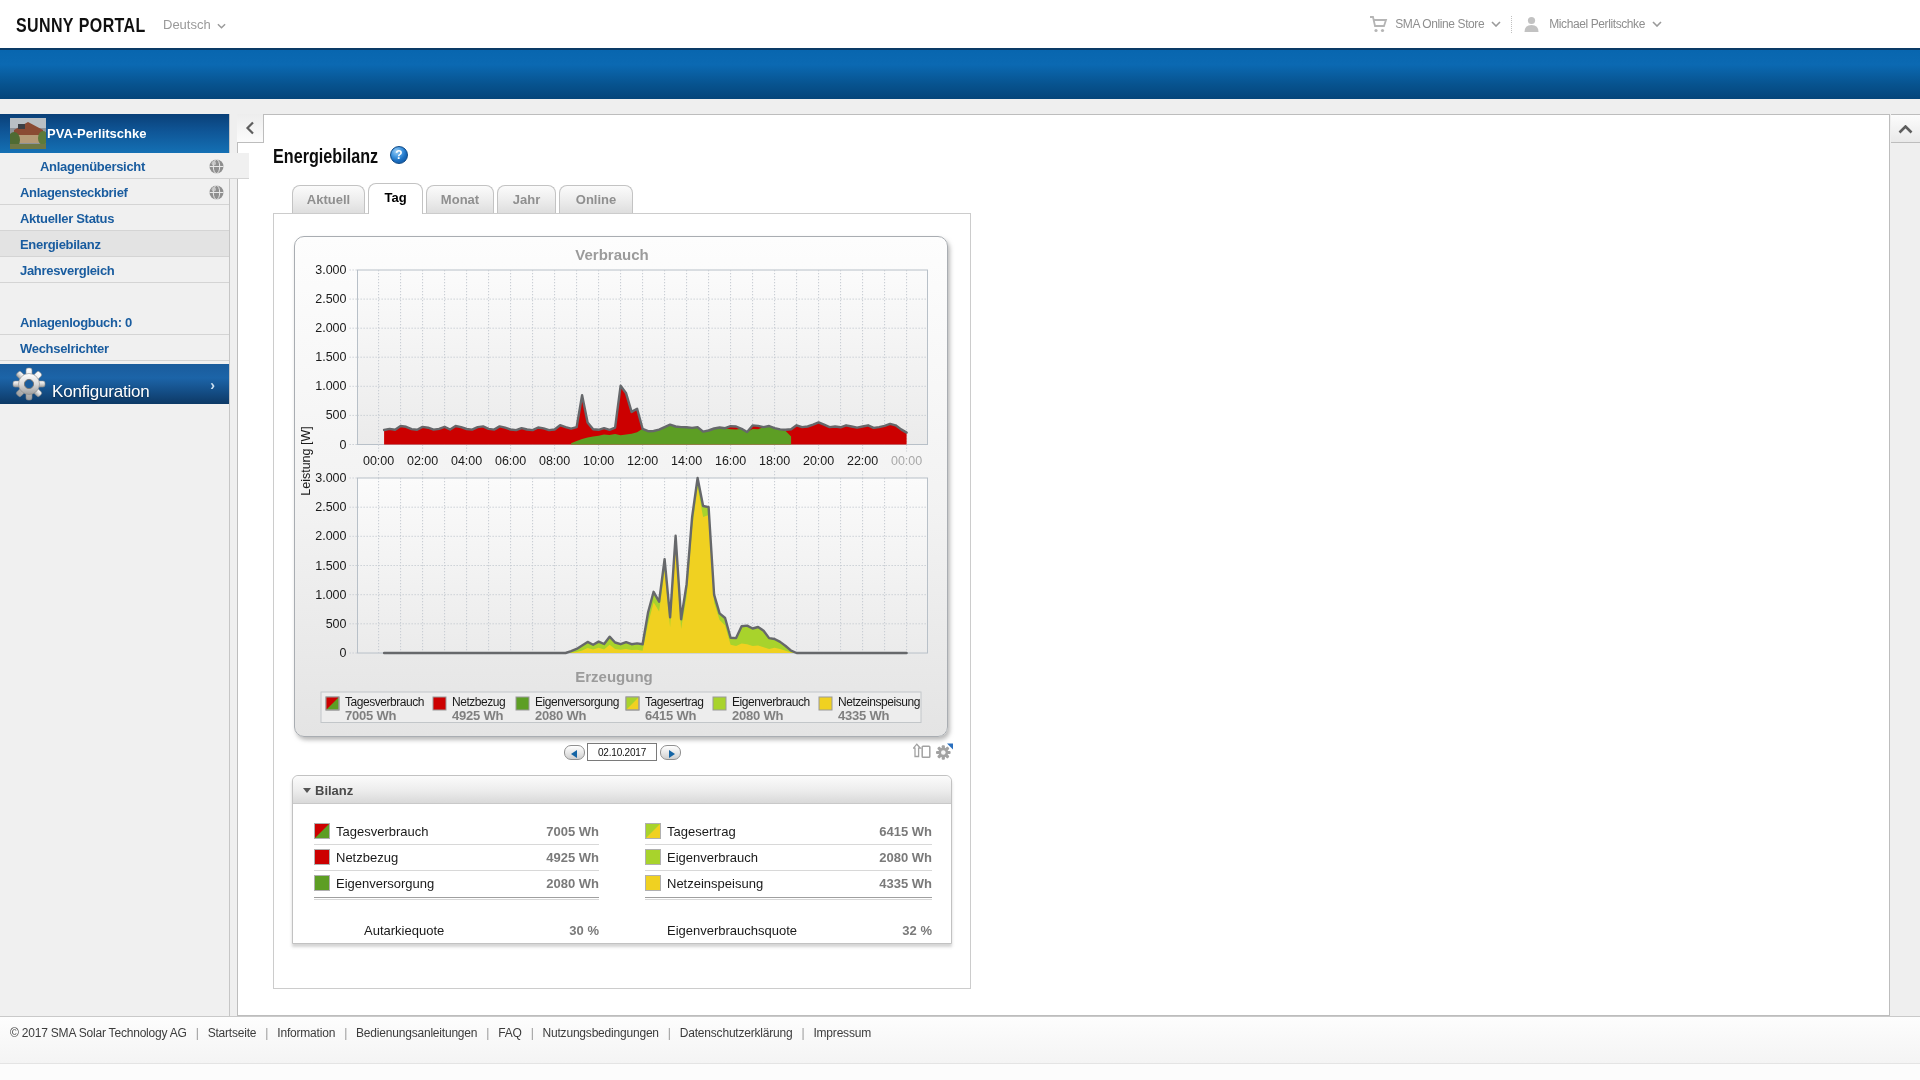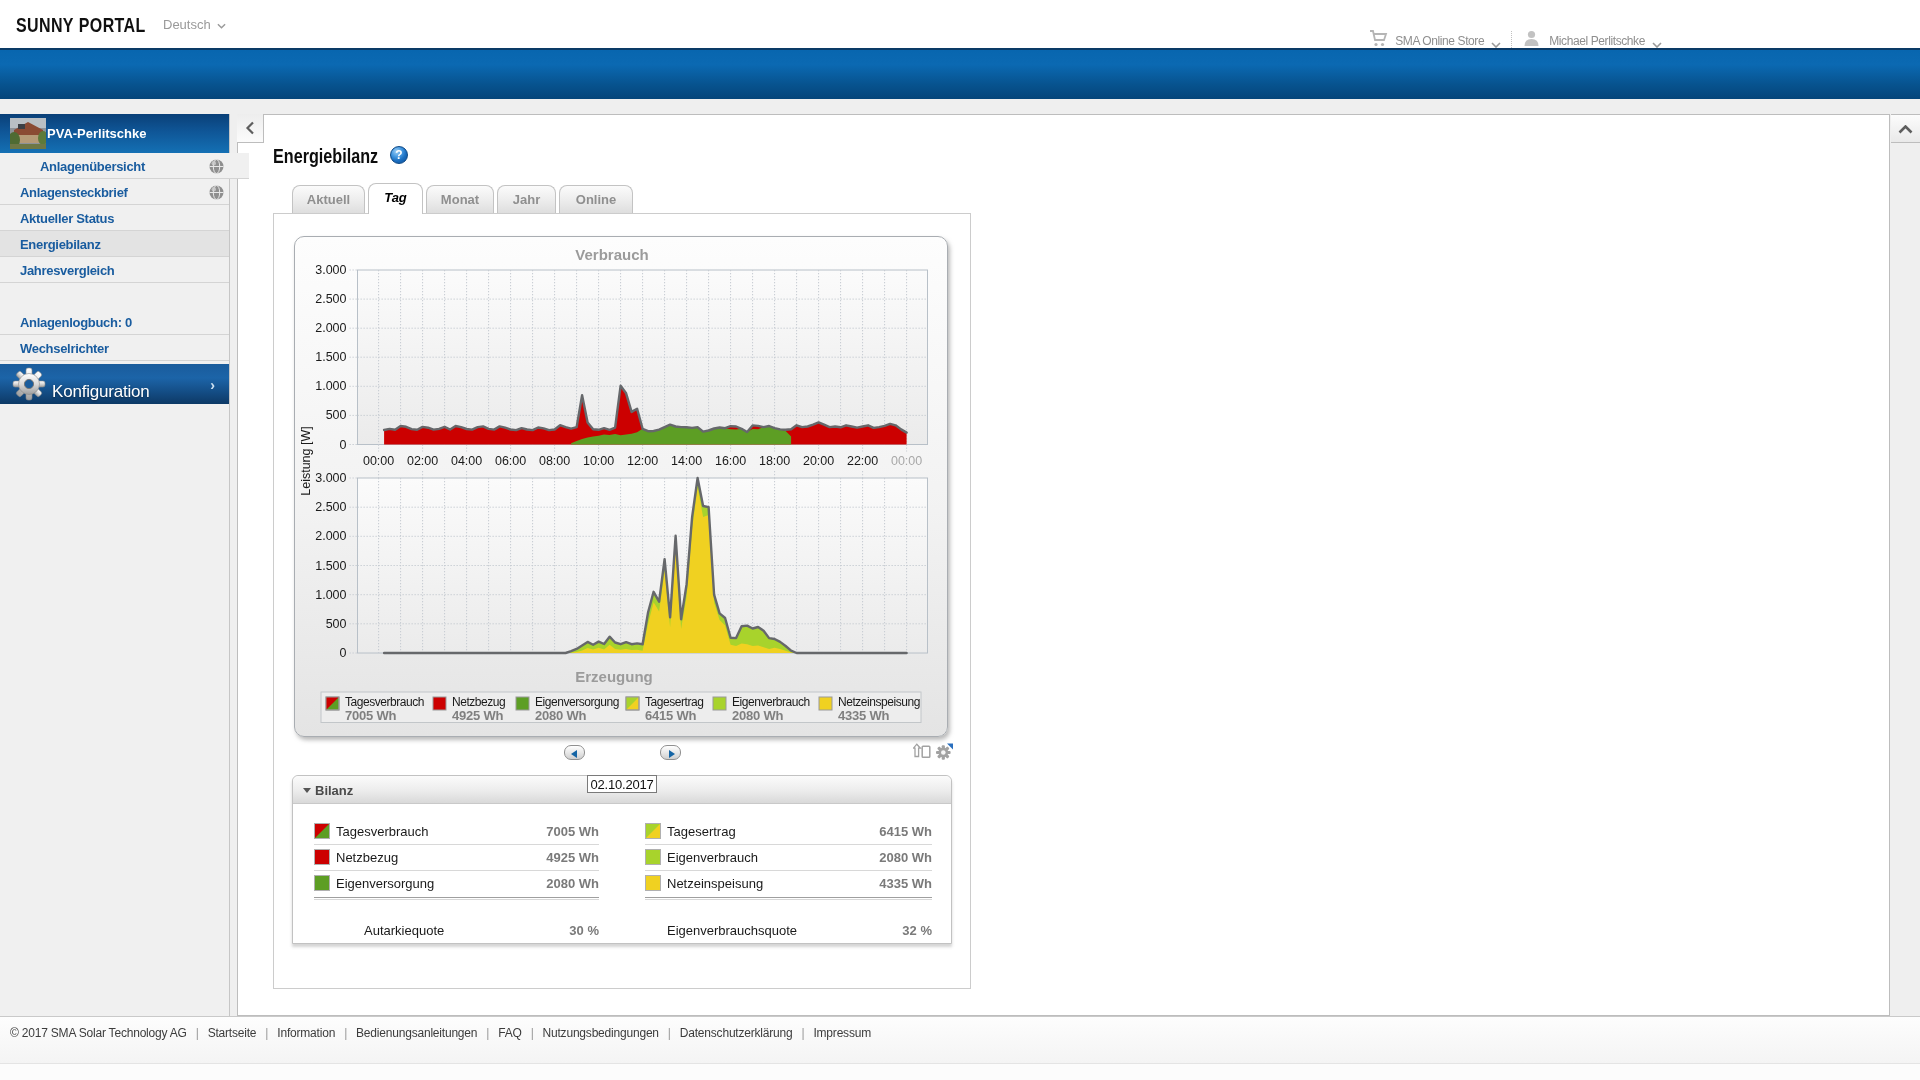--- a/index.html
+++ b/index.html
@@ -7,21 +7,21 @@
 html,body { width:1920px; height:1080px; font-family:"Liberation Sans", sans-serif; background:#fff; overflow:hidden; }
 .abs { position:absolute; }
 #page { position:relative; width:1920px; height:1080px; }
 
 
 #hdr { position:absolute; left:0; top:0; width:1676px; height:48px; background:#fff; }
 #logo { position:absolute; left:16px; top:13px; font-size:20.5px; font-weight:bold; color:#101010;
         letter-spacing:0.5px; transform:scaleX(0.78); transform-origin:left center; white-space:nowrap; }
 #lang { position:absolute; left:163px; top:17px; font-size:13px; color:#999; }
 .hchev { display:inline-block; width:9px; height:6px; margin-left:6px; }
-#hdrflex { position:absolute; right:14px; top:0; height:48px; display:flex; align-items:flex-end; }
+#hdrflex { position:absolute; right:14px; top:0; height:48px; display:flex; align-items:center; }
 .hrt { font-size:12px; color:#8e8e8e; white-space:nowrap; letter-spacing:-0.4px; }
 
 
 #bluebar { position:absolute; left:0; top:48px; width:1920px; height:51px;
   background:linear-gradient(180deg,#0866af 0%,#0b69b2 30%,#07538f 70%,#05457a 100%);
   border-top:2px solid #0a3a66; }
 
 
 #bg { position:absolute; left:0; top:99px; width:1920px; height:917px; background:#efefef; }
 
@@ -56,37 +56,37 @@
 #help { position:absolute; left:390px; top:146px; width:18px; height:18px; border-radius:50%;
   background:radial-gradient(circle at 35% 28%, #9fd0f5 0%, #4397e0 35%, #1a6ec0 60%, #0d4f97 100%);
   border:1px solid #0b4785; }
 #help span { position:absolute; left:0; right:0; top:1px; text-align:center; color:#fff;
   font-size:12px; font-weight:bold; }
 
 
 .tab { position:absolute; top:185px; height:28px; border:1px solid #c3c3c3; border-bottom:none;
   border-radius:8px 8px 0 0; background:linear-gradient(180deg,#fbfbfb 0%,#ececec 55%,#dedede 100%);
   text-align:center; font-size:13px; font-weight:bold; color:#8f8f8f; line-height:27px; z-index:3; }
-#tab-tag { top:183px; height:31px; background:#fff; color:#000; z-index:5;font-style:italic; }
+#tab-tag { top:183px; height:31px; background:#fff; color:#000; z-index:5; }
 #tabbox { position:absolute; left:273px; top:213px; width:698px; height:776px; background:#fff;
           border:1px solid #cccccc; z-index:1; }
 
 
 #chartbox { position:absolute; left:294px; top:236px; width:654px; height:501px;
   border:1px solid #a9adb2; border-radius:10px;
   background:linear-gradient(180deg,#fdfdfd 0%,#f2f2f2 55%,#e4e4e4 100%);
   box-shadow:2px 3px 4px rgba(130,130,130,0.55); z-index:2; }
 #chartsvg { position:absolute; left:294px; top:236px; width:654px; height:501px; z-index:3; }
 
 
 .navbtn { position:absolute; top:745px; width:21px; height:15px; border:1px solid #909090;
   border-radius:7px; background:linear-gradient(180deg,#ffffff 0%,#e8e8e8 50%,#cfcfcf 100%); z-index:4; }
 .navbtn .tri { position:absolute; top:3.5px; width:0; height:0; }
 #datefld { position:absolute; left:587px; top:743px; width:70px; height:18px; background:#fff;
-  border:1px solid #7a7a7a; z-index:4; font-size:13px; color:#101010; text-align:center; line-height:17px; letter-spacing:-0.2px;margin-top:32px; }
+  border:1px solid #7a7a7a; z-index:4; font-size:10px; color:#101010; text-align:center; line-height:17px; letter-spacing:-0.2px; }
 
 
 #bilanz { position:absolute; left:292px; top:775px; width:660px; height:169px; background:#fff;
   border:1px solid #c2c2c2; border-radius:6px 6px 0 0; box-shadow:0 3px 3px rgba(160,160,160,0.45); z-index:2; }
 #bilanz-head { position:absolute; left:0; top:0; width:100%; height:28px;
   background:linear-gradient(180deg,#fbfbfb 0%,#ececec 55%,#d9d9d9 100%);
   border-bottom:1px solid #c9c9c9; border-radius:6px 6px 0 0; }
 #bilanz-head .t { position:absolute; left:22px; top:7px; font-size:13px; font-weight:bold; color:#4a4a4a; }
 #bilanz-head .tri { position:absolute; left:10px; top:12px; width:0; height:0;
   border-left:4px solid transparent; border-right:4px solid transparent; border-top:5px solid #555; }

